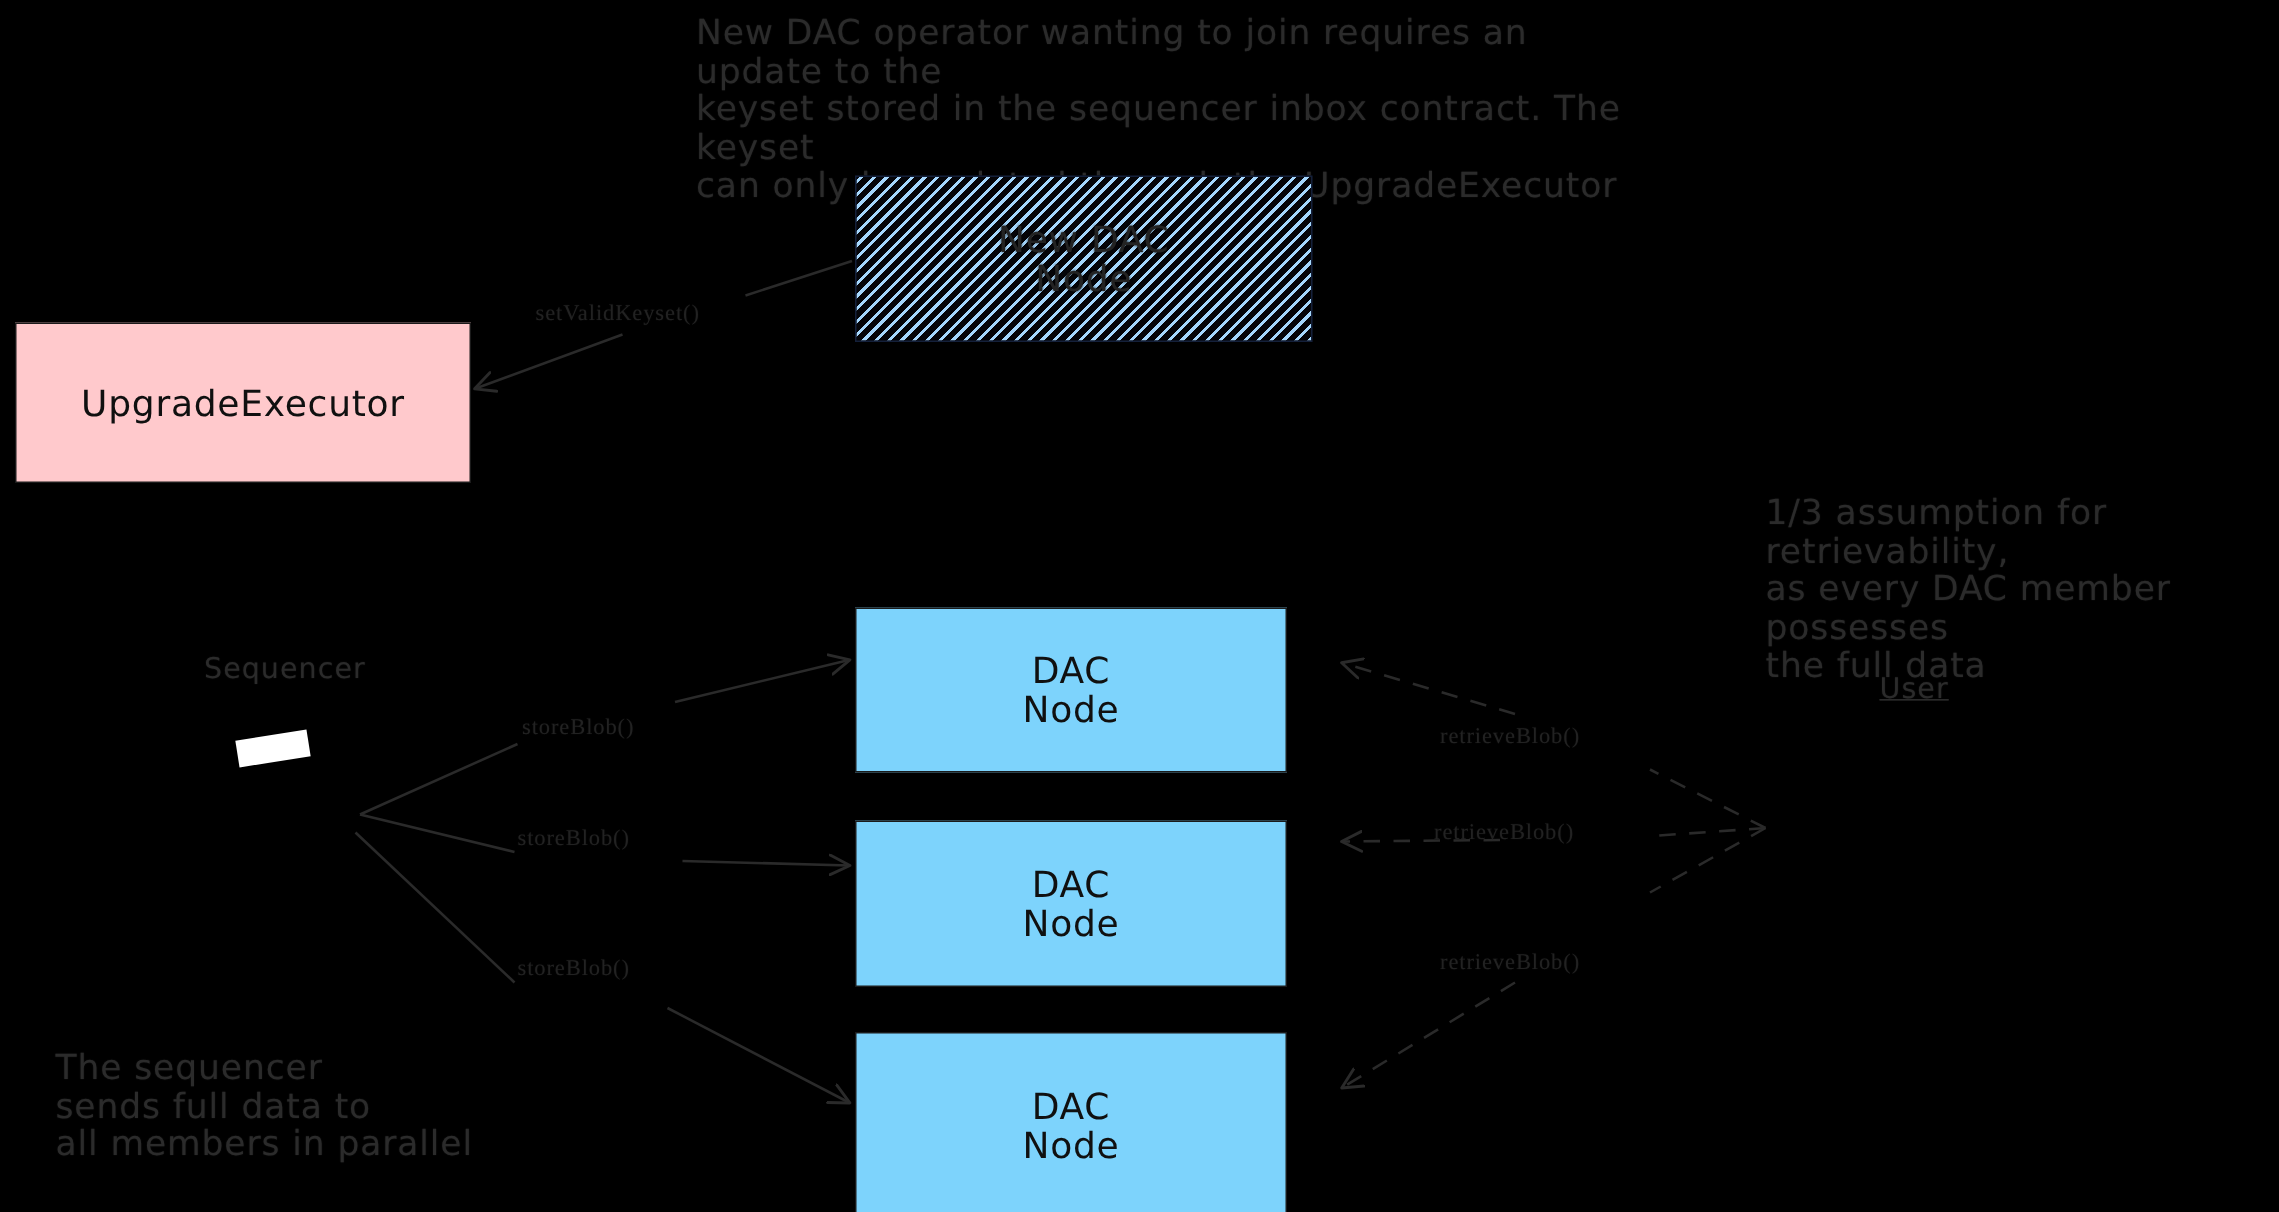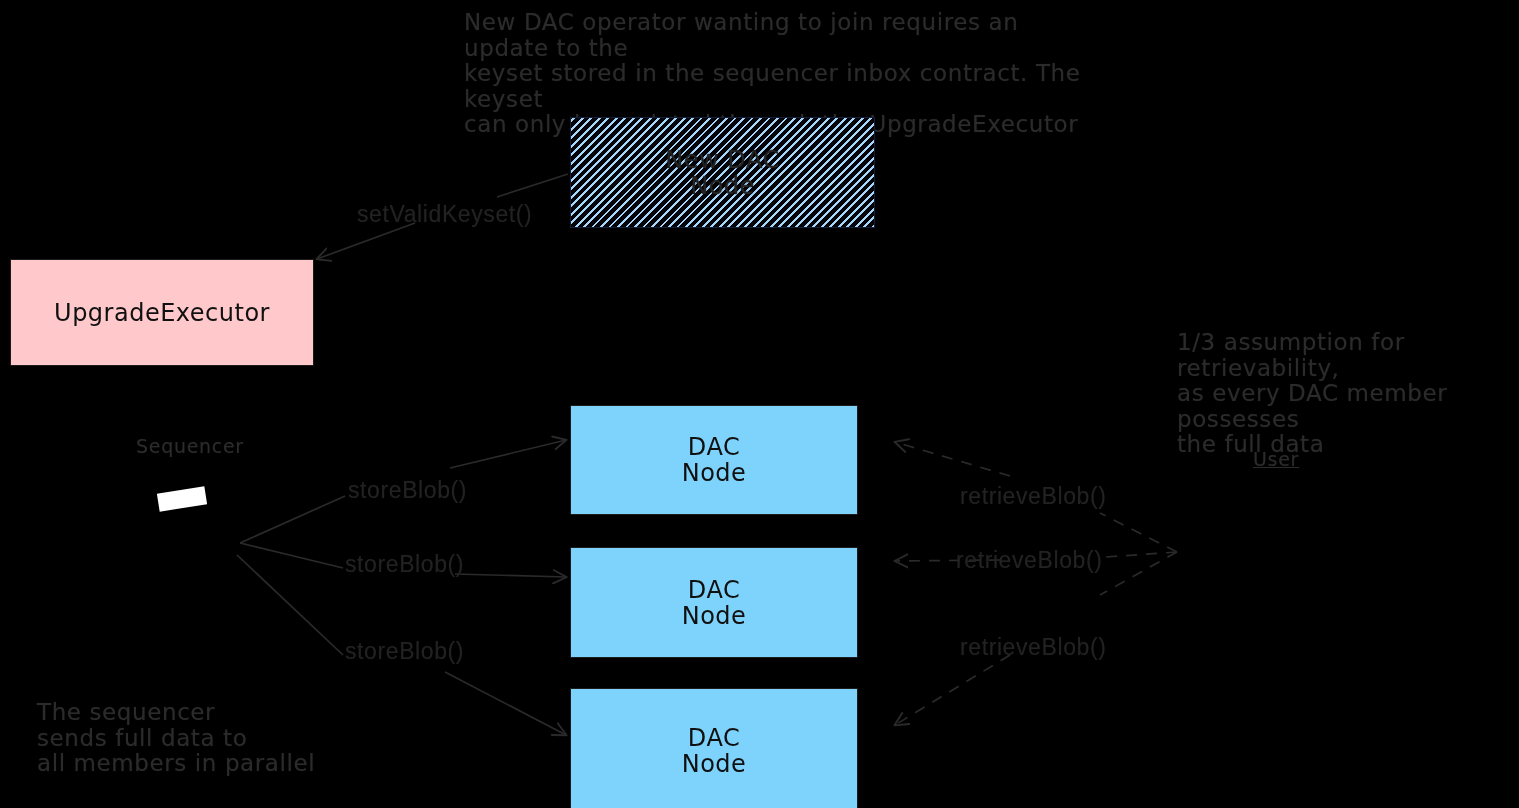--- a/index.html
+++ b/index.html
@@ -80,21 +80,20 @@
     line-height: 26px;
     letter-spacing: 0.5px;
     white-space: pre-line;
   }
 
   
   #box-upgrade-executor {
     left: 10px;  top: 215px;
     width: 304px; height: 107px;
     background: #ffc9cc;
-    margin-top: 44px;
   }
 
   
   #box-new-dac-node {
     left: 570px; top: 117px;
     width: 305px; height: 111px;
     background-color: #050509;
     background-image: repeating-linear-gradient(
         -45deg,
         #a5d7fd 0px, #a5d7fd 2px,
@@ -113,22 +112,22 @@
     background: #7dd3fc;
   }
   #box-dac-node-1 { top: 405px; height: 110px; }
   #box-dac-node-2 { top: 547px; height: 111px; }
   #box-dac-node-3 { top: 688px; height: 125px; }
 
   
   .edge-label {
     position: absolute;
     color: #222222;
-    font-family: Liberation Sans, sans-serif;
-    font-size: 23px;
+    font-family: Liberation Serif, serif;
+    font-size: 15px;
     letter-spacing: 0.6px;
     white-space: nowrap;
     text-shadow: 0 0 1px rgba(34,34,34,0.5);
   }
   #edge-label-setvalidkeyset { left: 357px;  top: 201px; }
   #edge-label-storeblob-1    { left: 348px;  top: 477px; }
   #edge-label-storeblob-2    { left: 345px;  top: 551px; }
   #edge-label-storeblob-3    { left: 345px;  top: 638px; }
   #edge-label-retrieveblob-1 { left: 960px;  top: 483px; }
   #edge-label-retrieveblob-2 { left: 956px;  top: 547px; }

